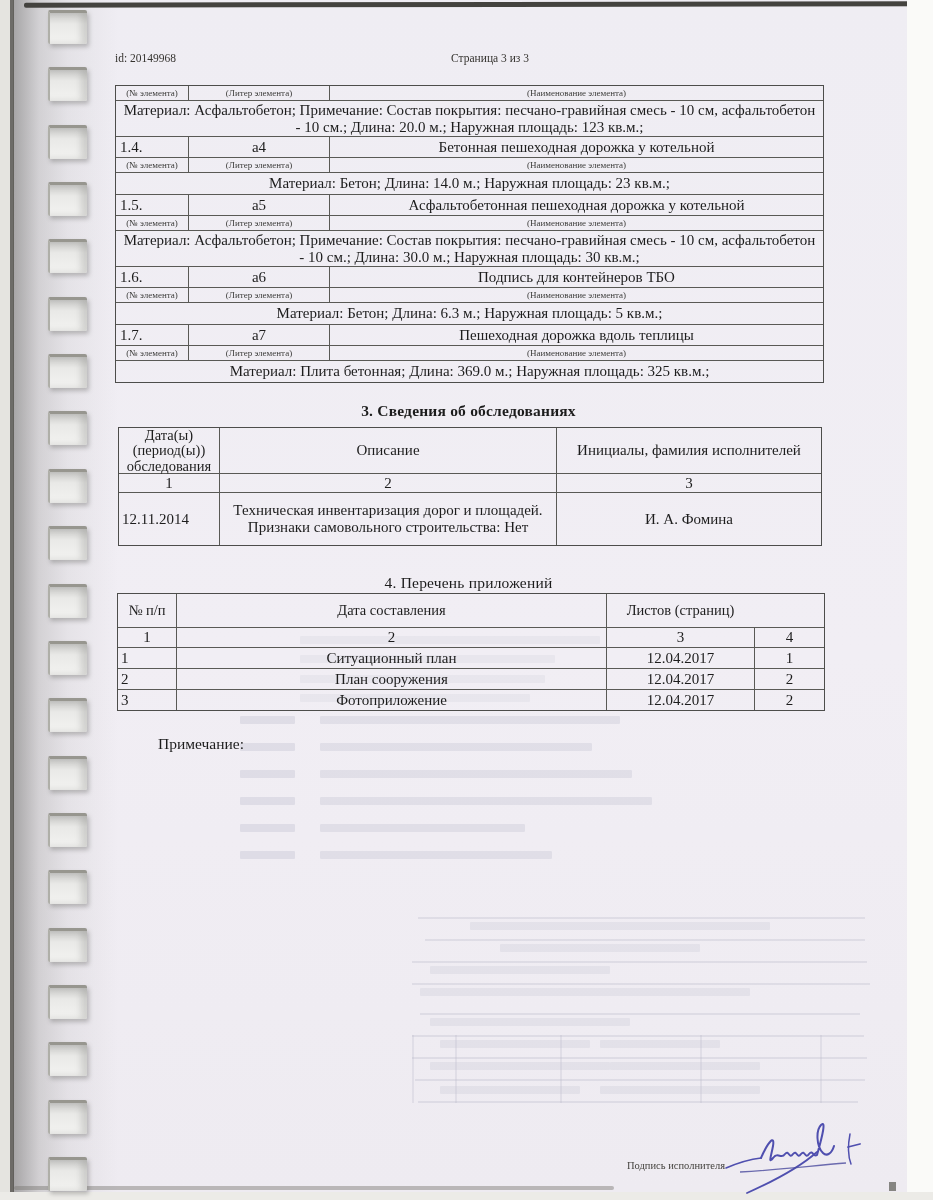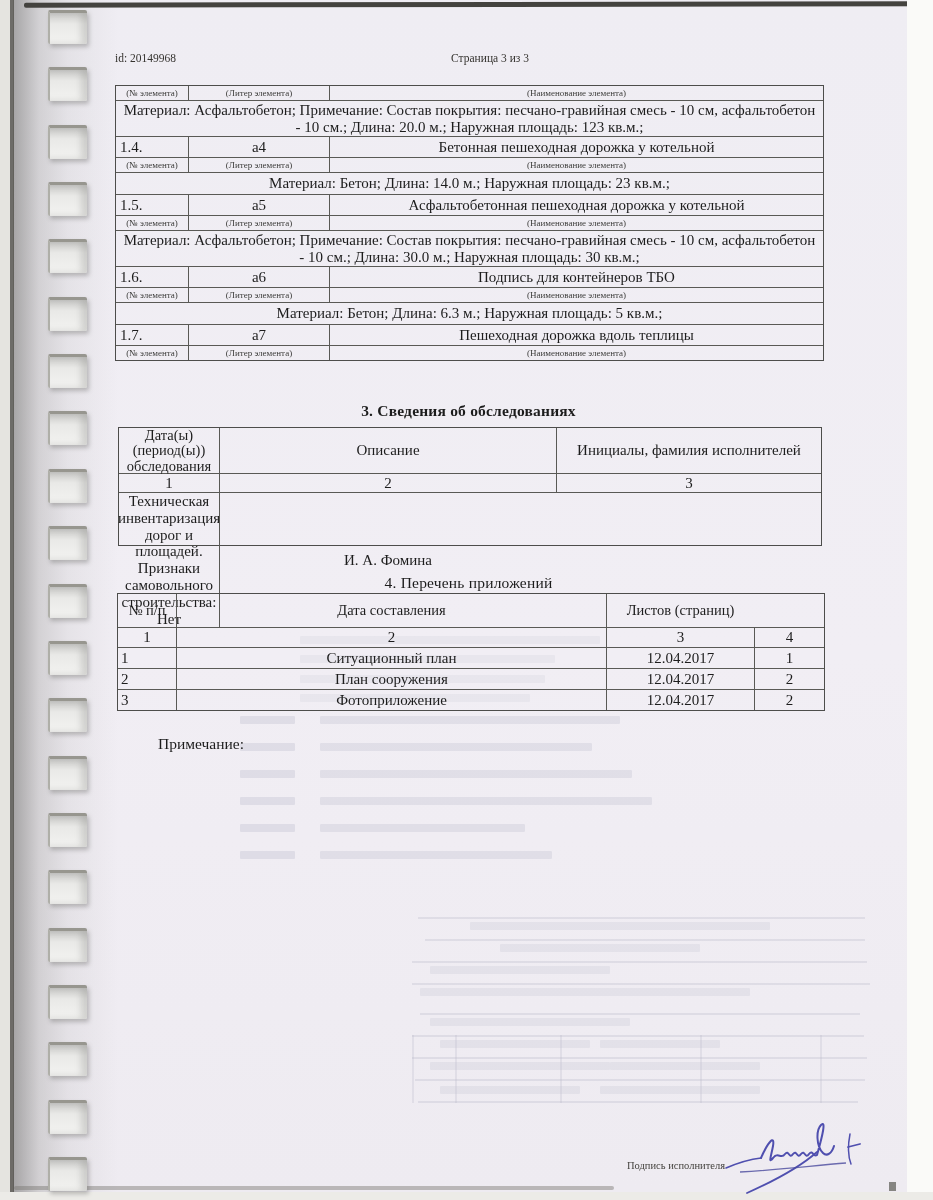--- a/index.html
+++ b/index.html
@@ -200,35 +200,37 @@
   <div class="trow vals fs15">
     <div class="num">1.7.</div>
     <div>а7</div>
     <div>Пешеходная дорожка вдоль теплицы</div>
   </div>
   <div class="trow caps">
     <div>(№ элемента)</div>
     <div>(Литер элемента)</div>
     <div>(Наименование элемента)</div>
   </div>
+  <div class="det short">Материал: Плита бетонная; Длина: 369.0 м.; Наружная площадь: 325 кв.м.;</div>
 </div>
 
 <div class="abs sec-title" style="top:402px;font-weight:bold;">3. Сведения об обследованиях</div>
 <div class="tbl" id="t3">
   <div class="trow hdr">
     <div>Дата(ы) (период(ы)) обследования</div>
     <div class="fs15">Описание</div>
     <div class="fs15">Инициалы, фамилия исполнителей</div>
   </div>
   <div class="trow nums fs15">
     <div>1</div>
     <div>2</div>
     <div>3</div>
   </div>
   <div class="trow data fs15">
+    <div class="date">12.11.2014</div>
     <div>Техническая инвентаризация дорог и площадей. Признаки самовольного строительства: Нет</div>
     <div>И. А. Фомина</div>
   </div>
 </div>
 
 <div class="abs sec-title" style="top:574px;">4. Перечень приложений</div>
 <div class="tbl" id="t4">
   <div class="trow hdr">
     <div>№ п/п</div>
     <div>Дата составления</div>

